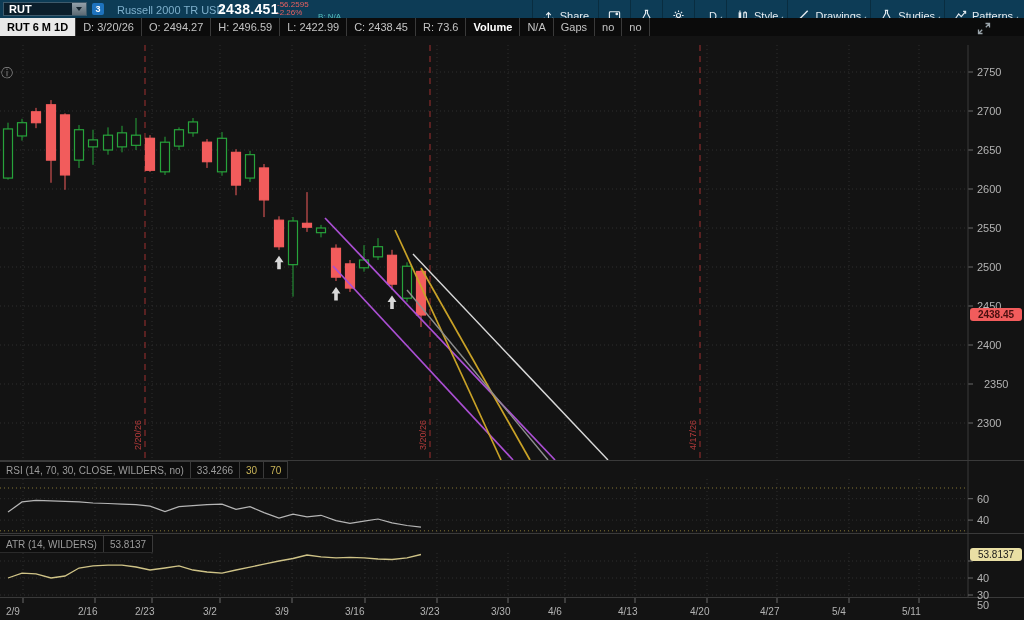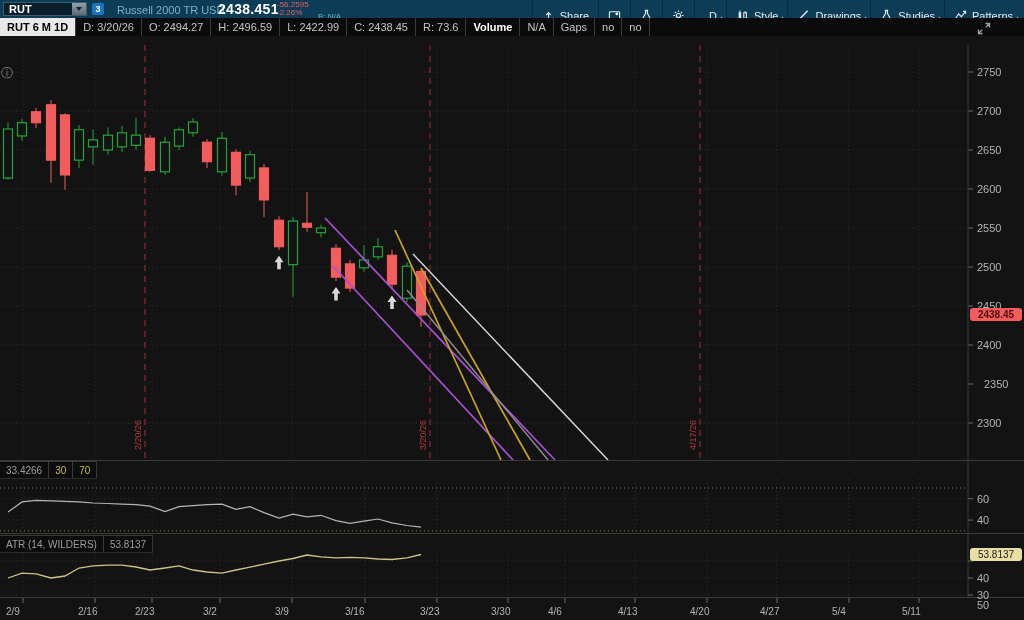--- a/index.html
+++ b/index.html
@@ -349,20 +349,21 @@
         <div class="axlab" style="left: 977px; top: 381px;">2300</div>
         <div class="explab" style="left: 133px; top: 414px;">2/20/26</div>
         <div class="explab" style="left: 418px; top: 414px;">3/20/26</div>
         <div class="explab" style="left: 688px; top: 414px;">4/17/26</div>
         <div class="axlab" style="left: 977px; top: 456.7px;">60</div>
         <div class="axlab" style="left: 977px; top: 478.1px;">40</div>
         <div class="axlab" style="left: 977px; top: 519px; margin-top: 44px;">50</div>
         <div class="axlab" style="left: 977px; top: 536px;">40</div>
         <div class="axlab" style="left: 977px; top: 553px;">30</div>
         <div class="panehdr" style="top: 425px;">
+          <div class="pcell">RSI (14, 70, 30, CLOSE, WILDERS, no)</div>
           <div class="pcell">33.4266</div>
           <div class="pcell y">30</div>
           <div class="pcell y">70</div>
         </div>
         <div class="panehdr" style="top: 499px;">
           <div class="pcell">ATR (14, WILDERS)</div>
           <div class="pcell">53.8137</div>
         </div>
         <div class="tlab" style="left: 6px;">2/9</div>
         <div class="tlab" style="left: 78px;">2/16</div>

